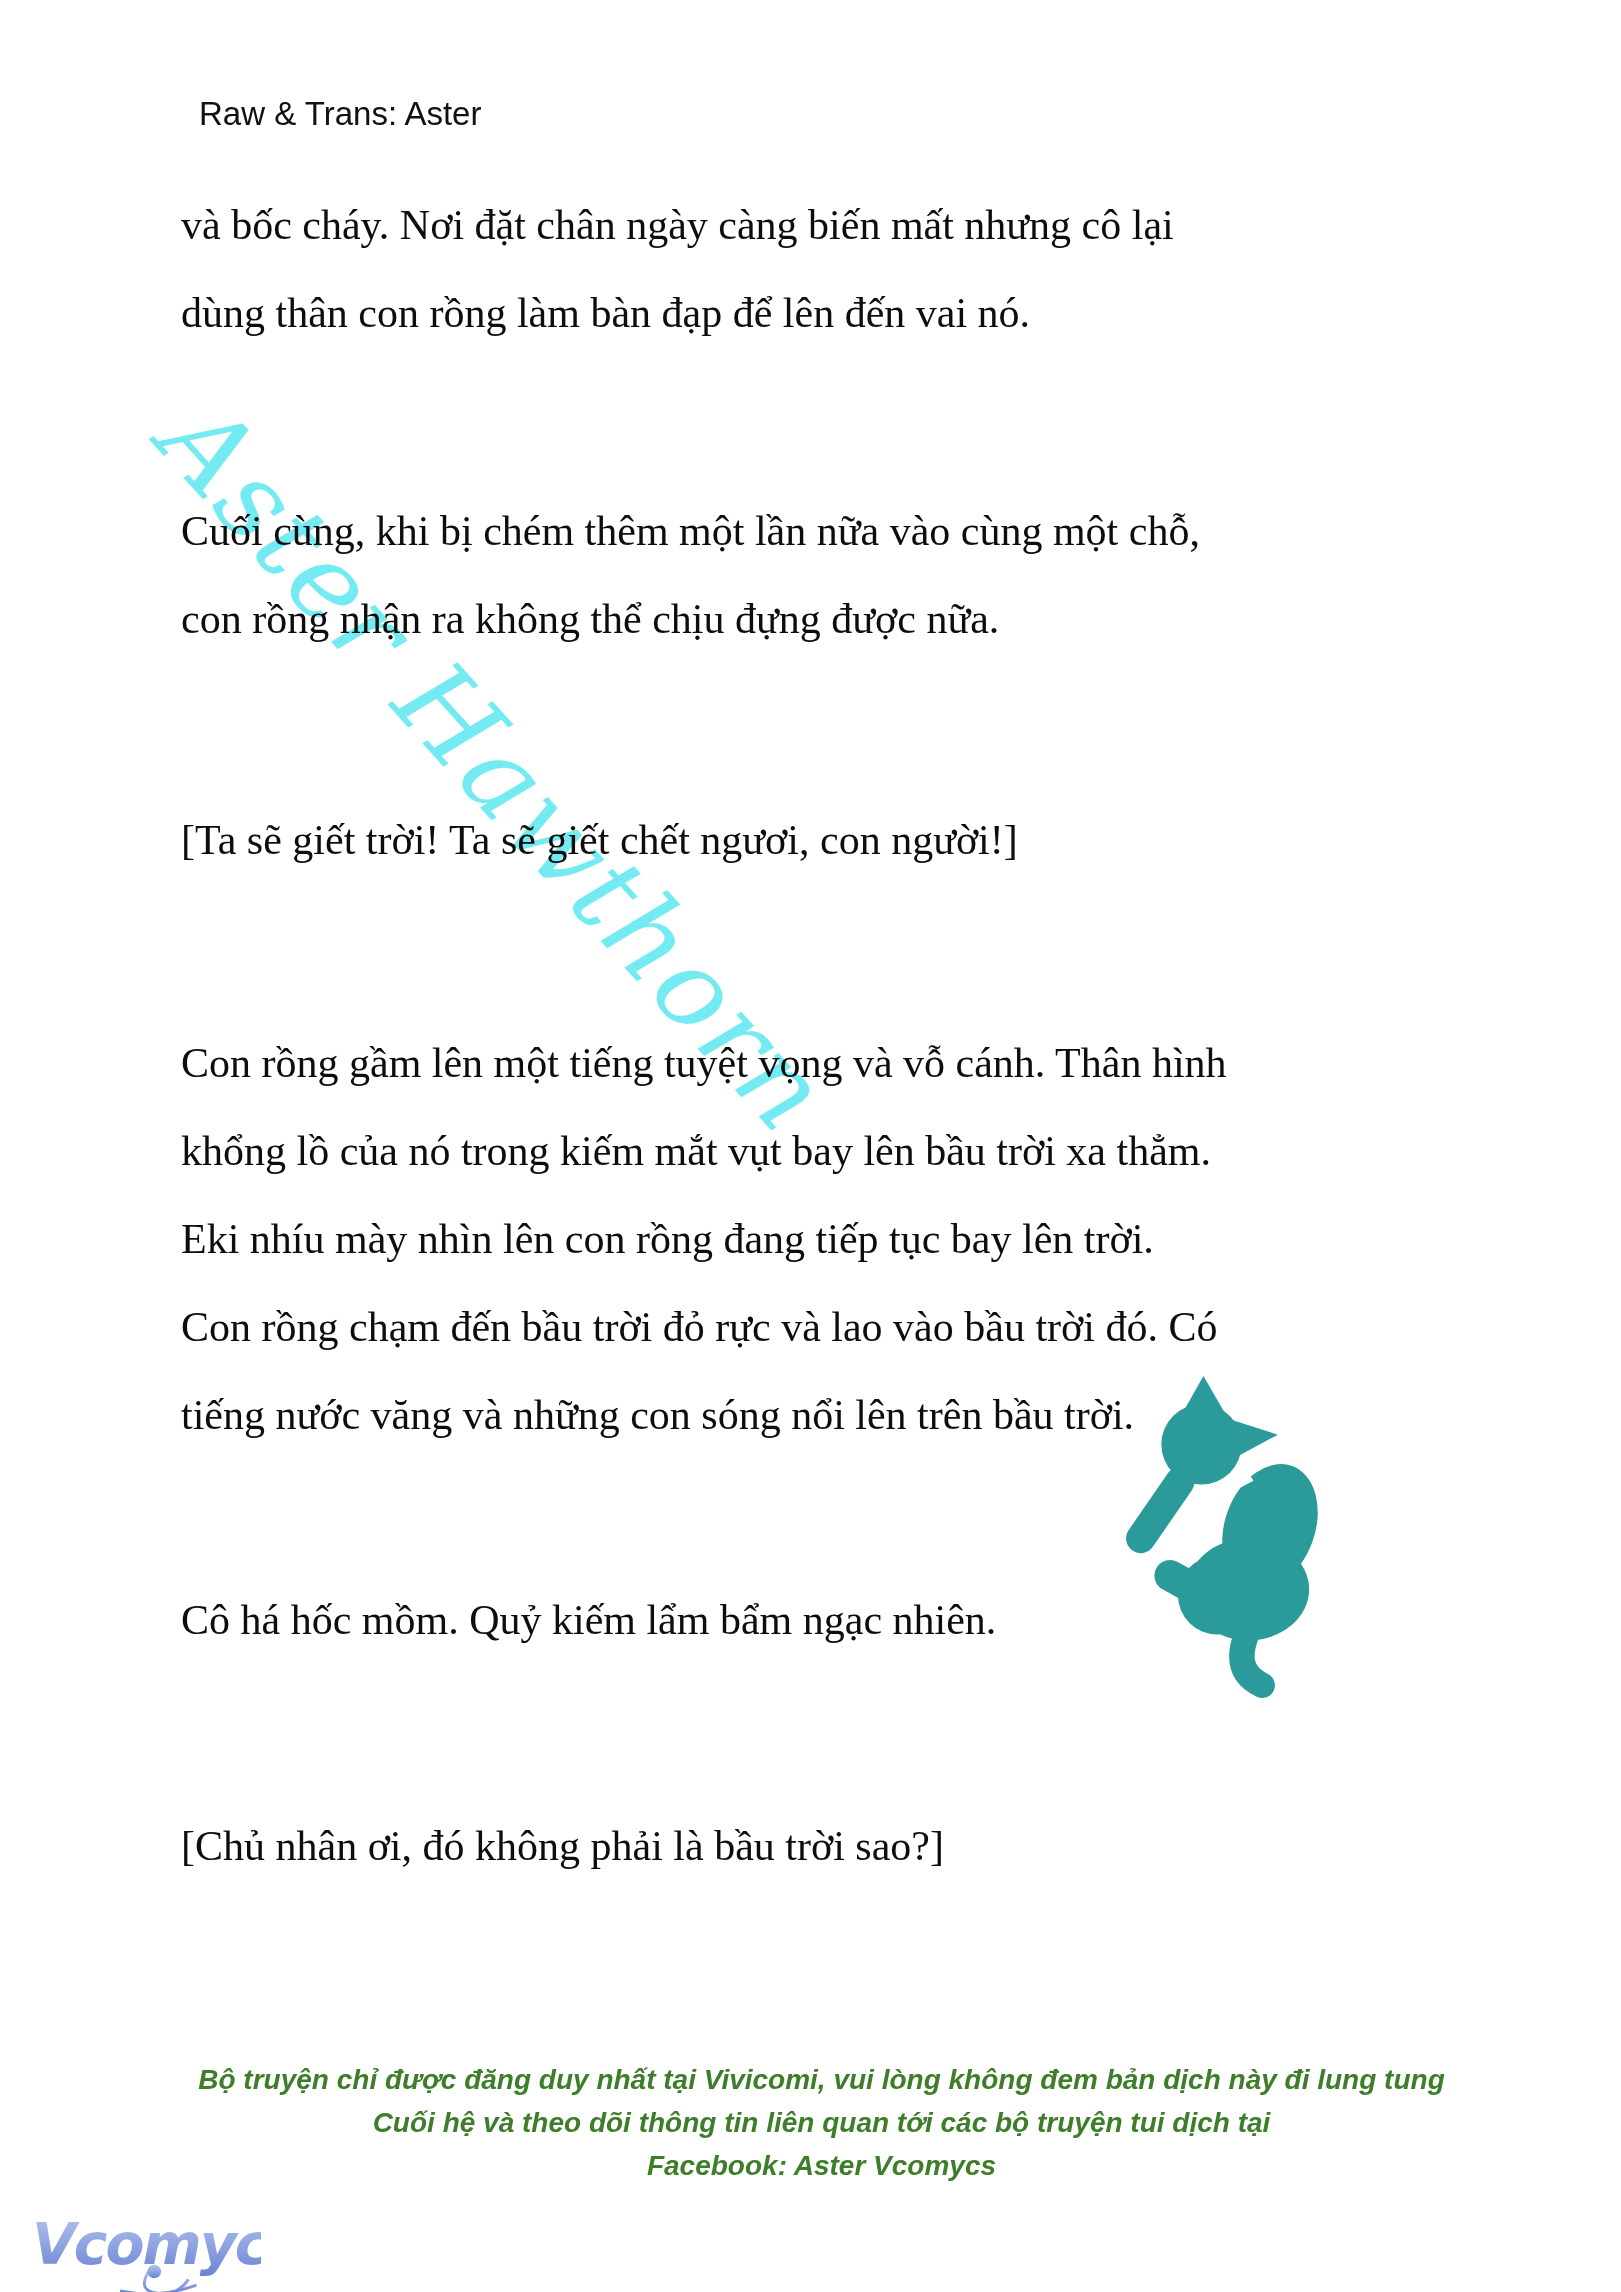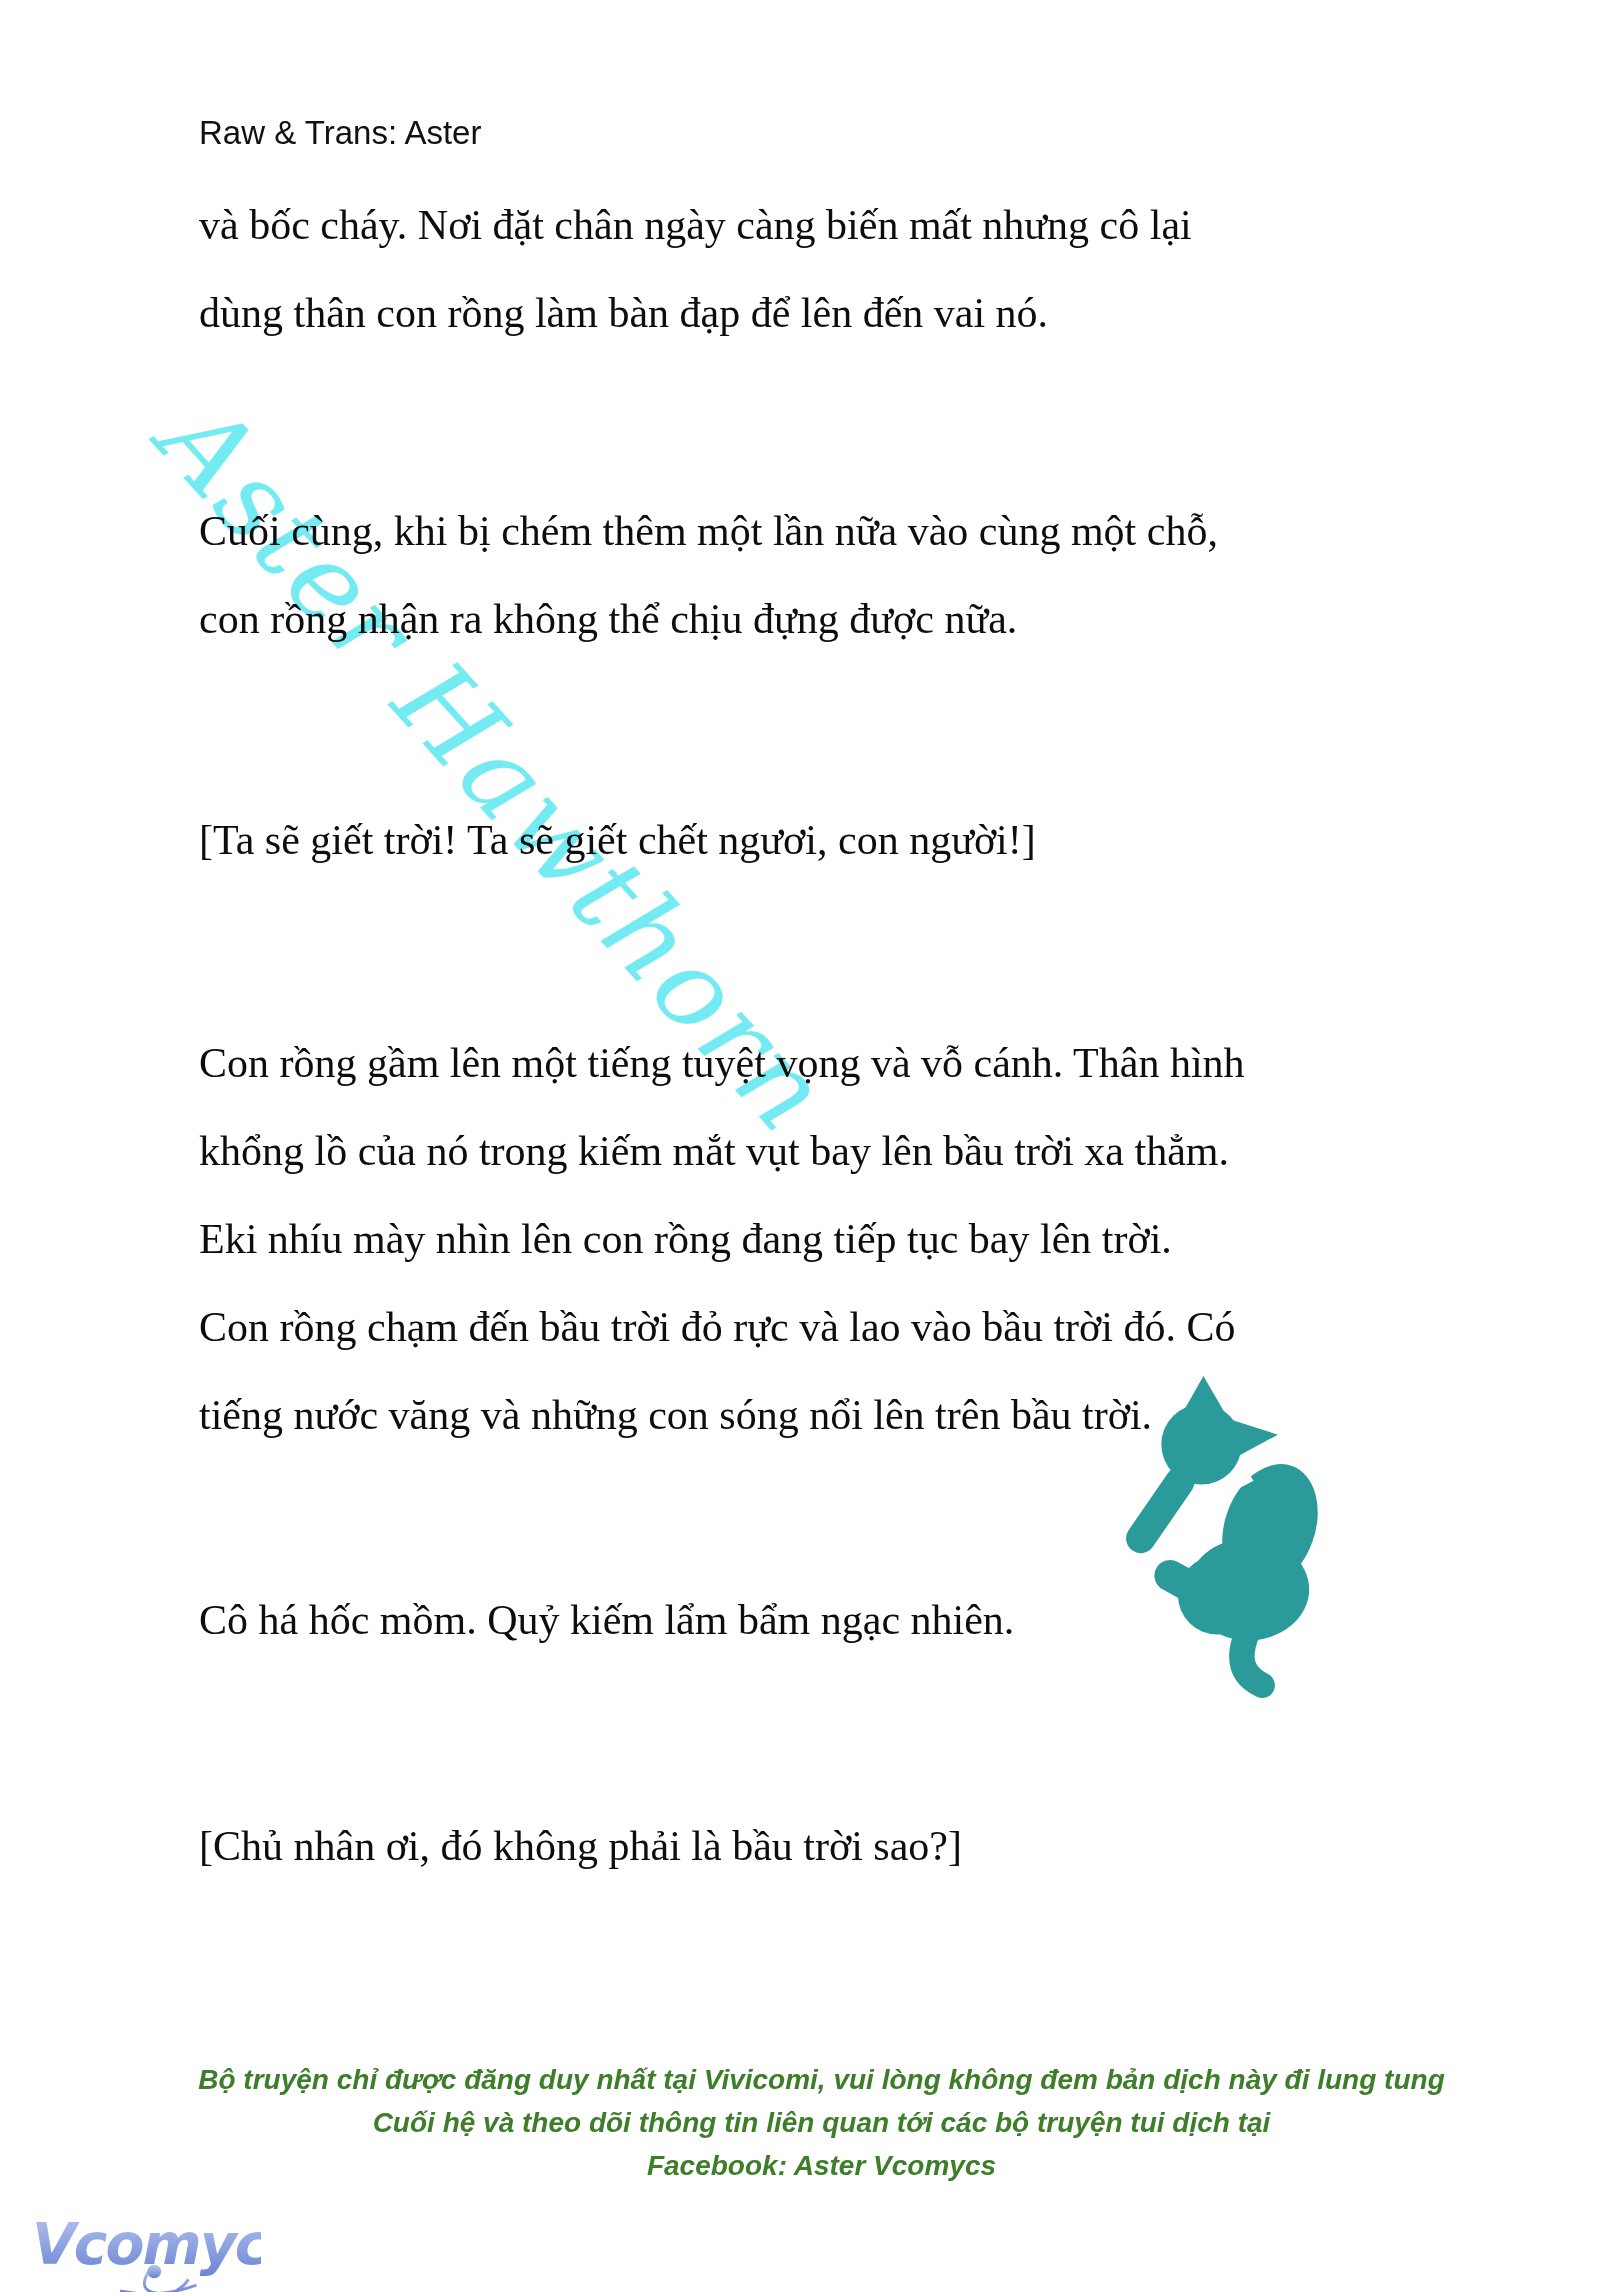--- a/index.html
+++ b/index.html
@@ -16,33 +16,33 @@
     width:1621px;height:2293px;
     background:#ffffff;
     overflow:hidden;
     font-family:"Liberation Serif","DejaVu Serif",serif;
     color:var(--body_text);
   }
   .header-credit{
     position:absolute;left:199px;top:94px;
     font-family:"Liberation Sans","DejaVu Sans",sans-serif;
     font-size:33px;line-height:39px;color:#111;
-    white-space:nowrap;z-index:3;margin-top:19px;
+    white-space:nowrap;z-index:3;
   }
   .watermark{
     position:absolute;left:230px;top:377px;
     transform:rotate(48deg);transform-origin:0 0;
     font-family:"DejaVu Serif","Liberation Serif",serif;
     font-style:italic;
     font-size:110px;letter-spacing:2.9px;
     color:var(--watermark);
     white-space:nowrap;
     z-index:1;
   }
-  .para{position:absolute;left:199px;z-index:3;}
+  .para{position:absolute;left:181px;z-index:3;}
   .tline{
     height:88px;line-height:88px;
     font-size:42px;white-space:nowrap;
   }
   .cat-wrap{position:absolute;left:1123px;top:1372px;z-index:2;}
   .footer-note{
     position:absolute;left:0;top:2058px;width:1621px;
     text-align:center;z-index:3;
     font-family:"Liberation Sans","DejaVu Sans",sans-serif;
     font-weight:bold;font-style:italic;

